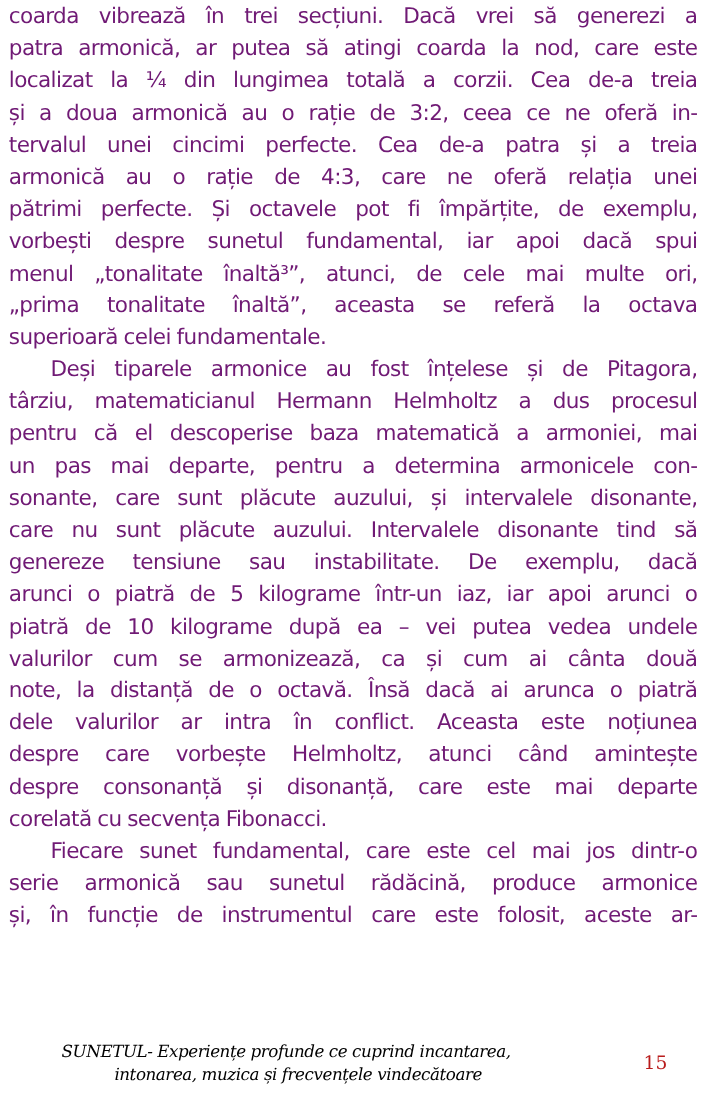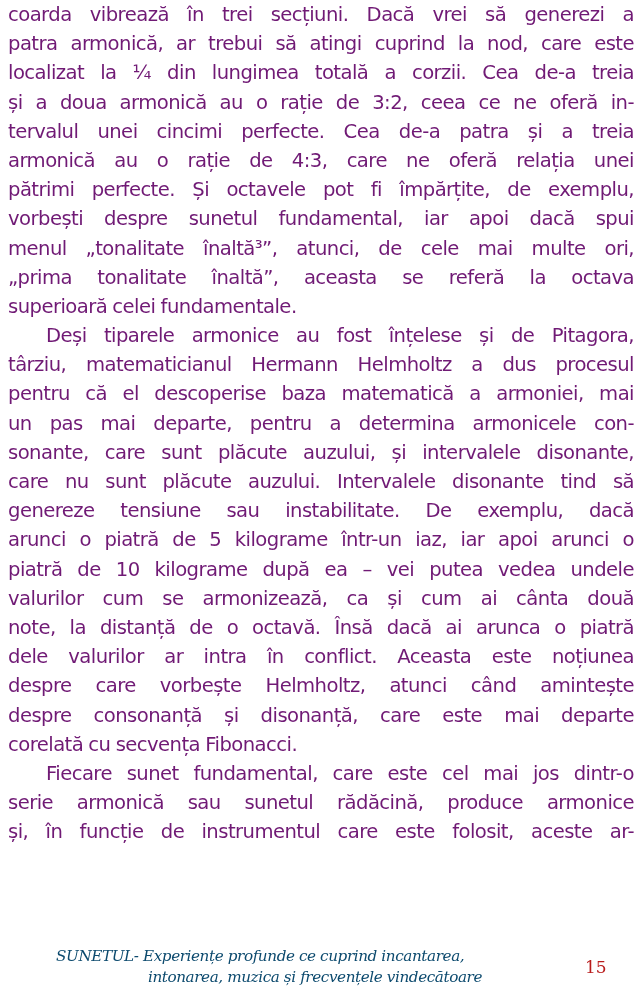--- a/index.html
+++ b/index.html
@@ -60,50 +60,49 @@
     .footer-title {
       position: absolute;
       left: 56px;
       top: 0;
       width: 470px;
       font-family: "DejaVu Serif", serif;
       font-style: italic;
       font-size: 15.2px;
       line-height: 21px;
       letter-spacing: -0.4px;
-      color: #0c4a6e;
+      color: #000000;
     }
     .footer-title .ft-line {
       display: block;
       white-space: nowrap;
     }
     .footer-title .ft-line.second {
       padding-left: 48px;
-      text-align: center;
     }
     .page-number {
       position: absolute;
       left: 585px;
       top: 11px;
       font-family: "DejaVu Serif", serif;
       font-size: 17px;
       color: #b91c1c;
     }
   </style>
 </head>
 <body>
 
 <div class="page">
   <div class="body-text" id="body-text">
       <div class="paragraph">
         <div class="line">
           <span class="jl">coarda vibrează în trei secțiuni. Dacă vrei să generezi a</span>
         </div>
         <div class="line">
-          <span class="jl">patra armonică, ar trebui să atingi cuprind la nod, care este</span>
+          <span class="jl">patra armonică, ar putea să atingi coarda la nod, care este</span>
         </div>
         <div class="line">
           <span class="jl">localizat la ¼ din lungimea totală a corzii. Cea de-a treia</span>
         </div>
         <div class="line">
           <span class="jl">și a doua armonică au o rație de 3:2, ceea ce ne oferă in-</span>
         </div>
         <div class="line">
           <span class="jl">tervalul unei cincimi perfecte. Cea de-a patra și a treia</span>
         </div>

